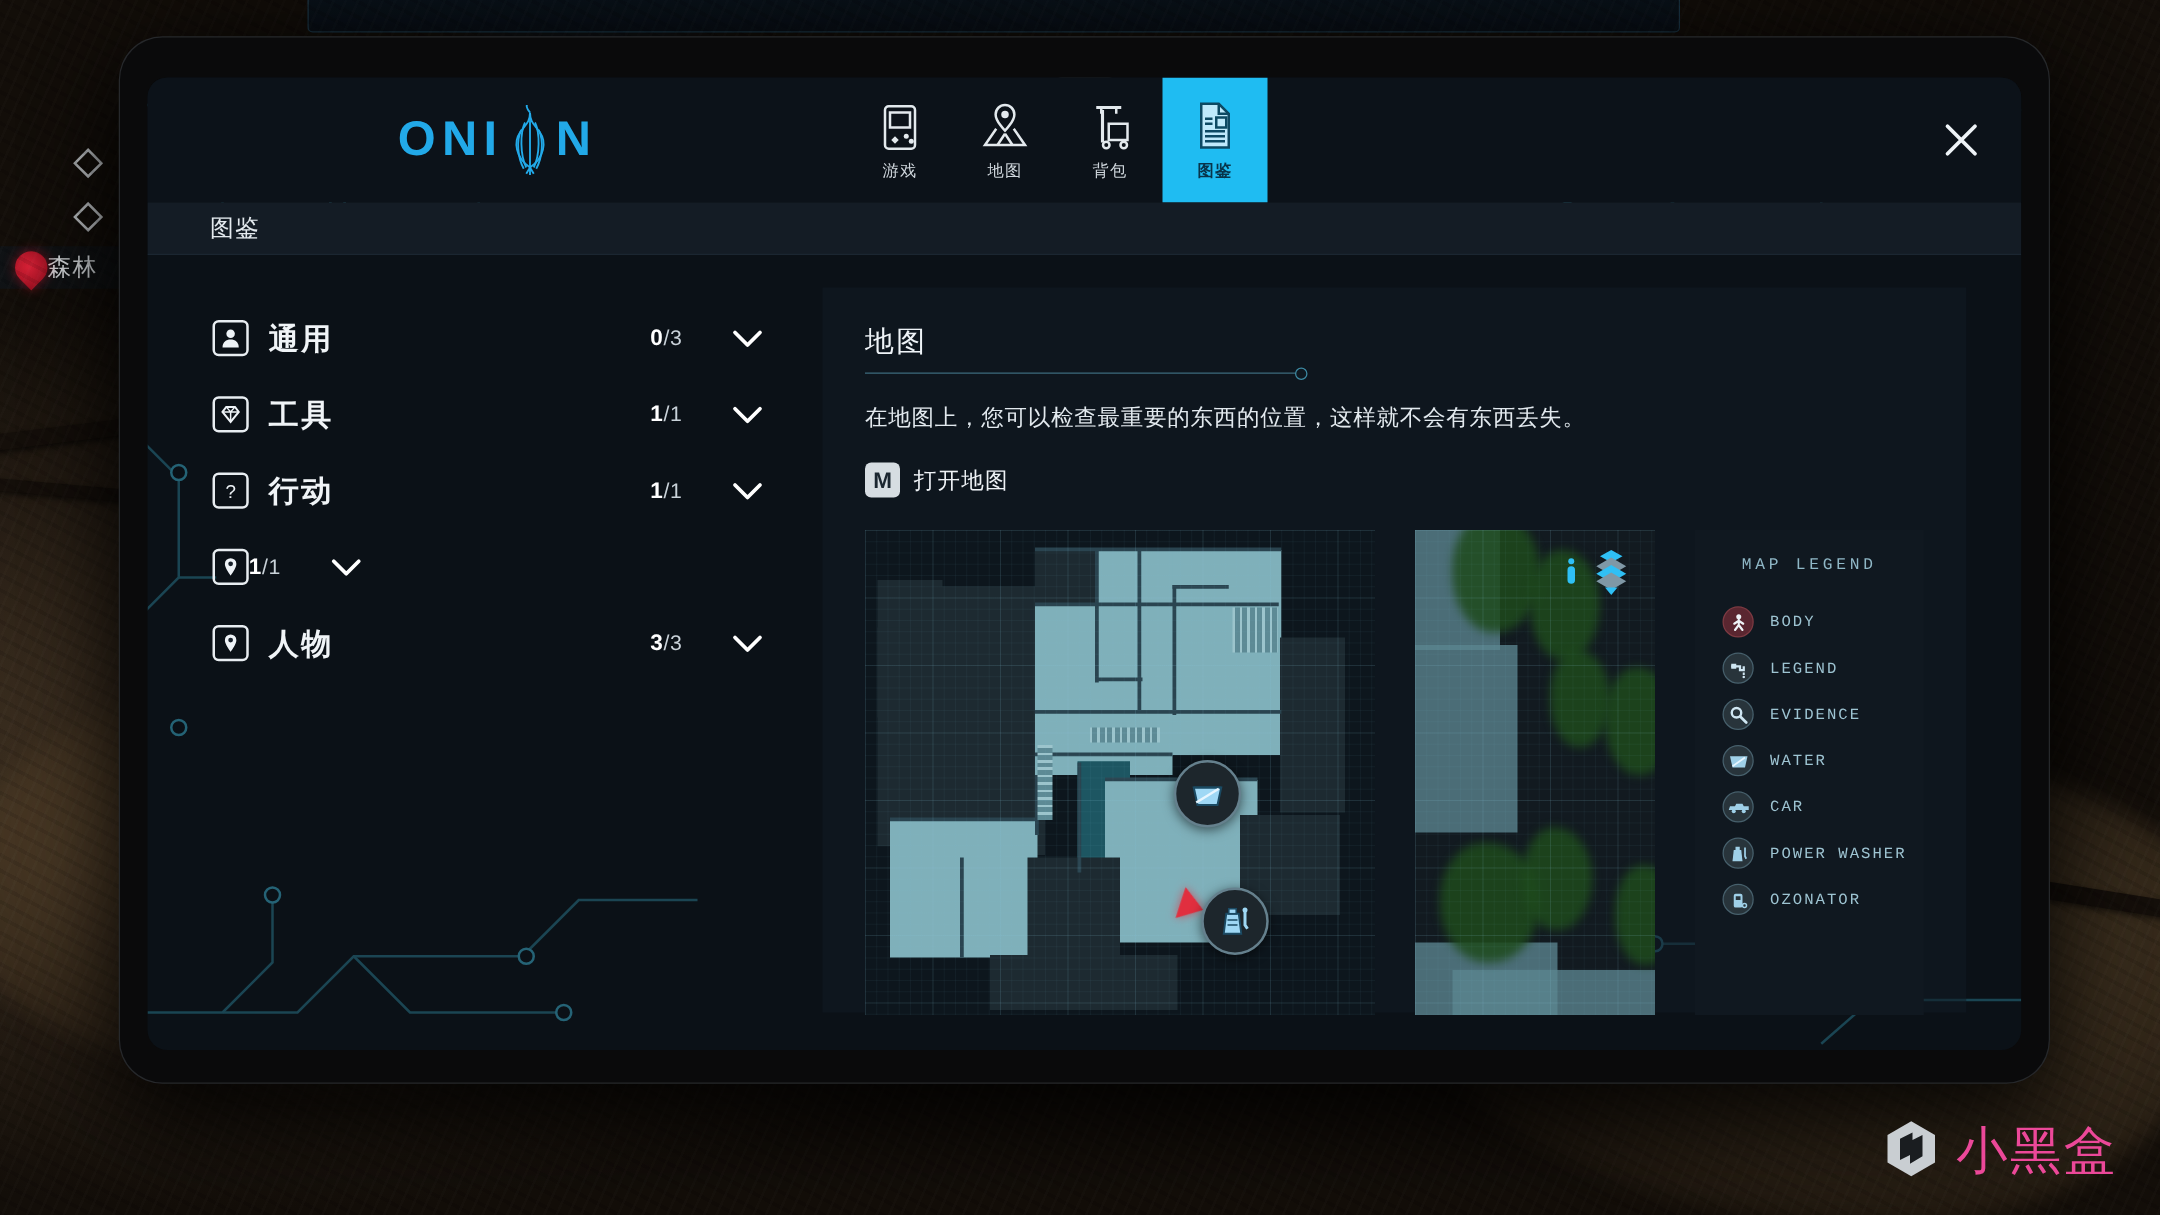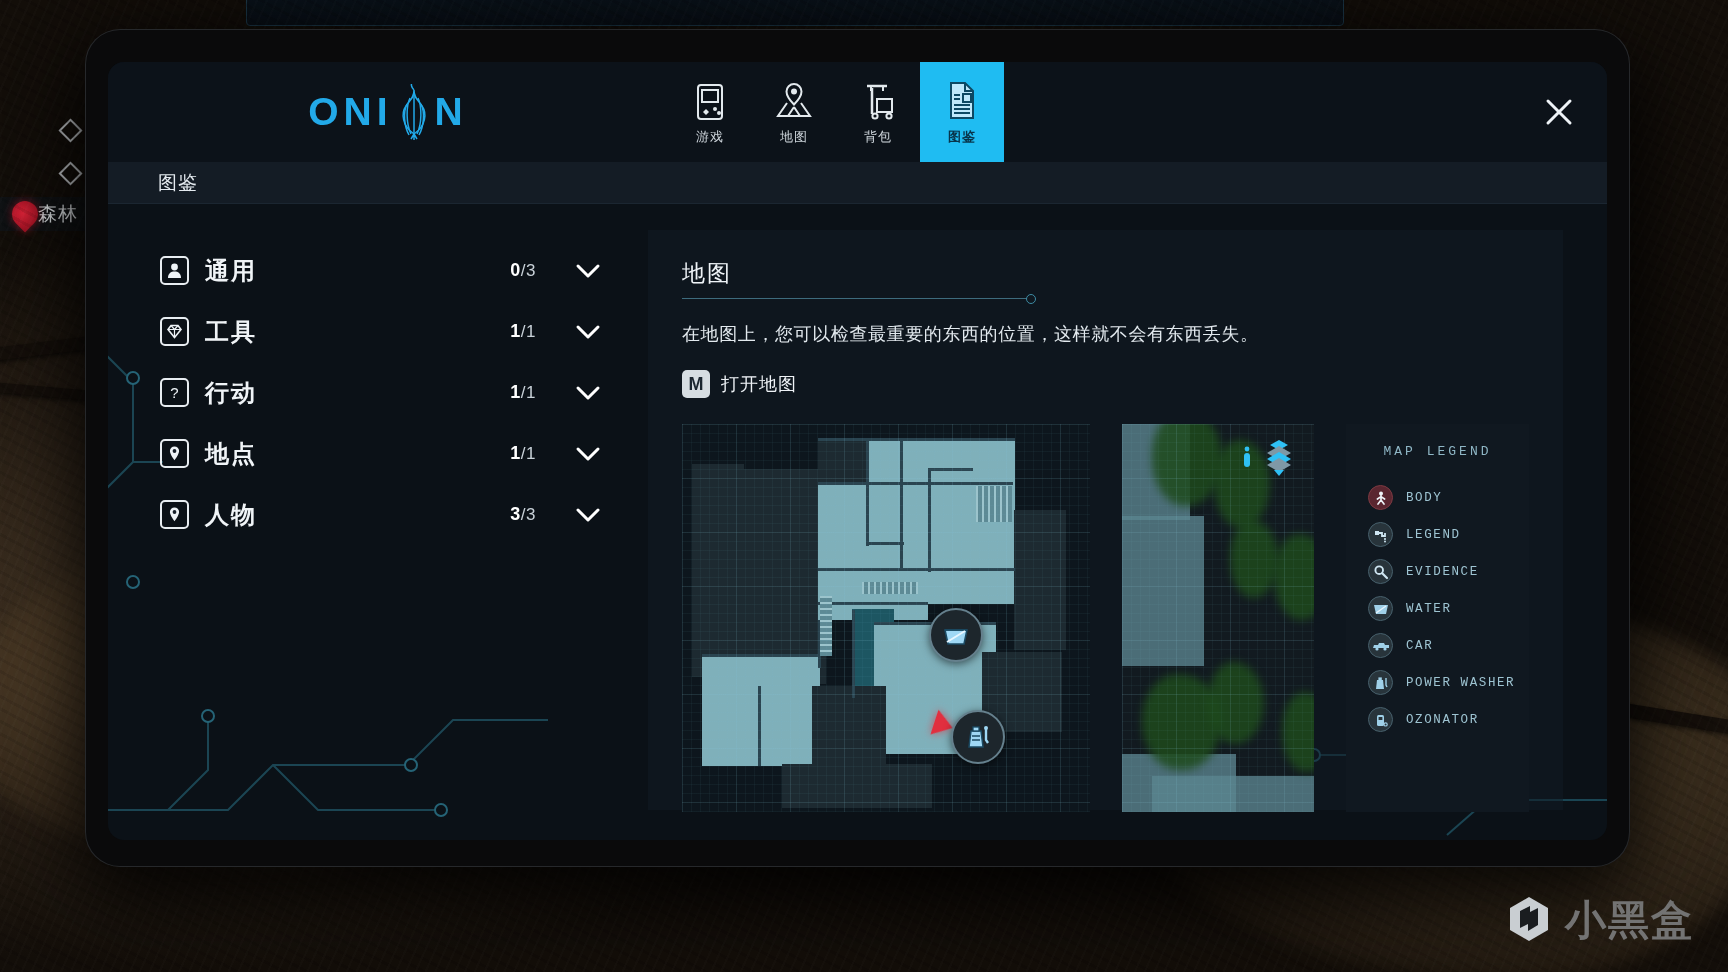--- a/index.html
+++ b/index.html
@@ -66,21 +66,21 @@
 
   
   #bg-panel {
     position: absolute; left: 246px; top: -70px; width: 1098px; height: 96px;
     background: linear-gradient(180deg, #0d1a24, #0a1119);
     border: 1px solid #1d3b4e; border-radius: 4px;
   }
 
   
   #tablet {
-    position: absolute; left: 86px; top: 30px;
+    position: absolute; left: 96px; top: 30px;
     width: 1543px; height: 836px;
     background: #0a0a0b;
     border-radius: 34px;
     box-shadow:
       0 0 0 1px #26282b,
       0 28px 70px rgba(0,0,0,.8),
       0 0 130px rgba(0,0,0,.55);
     padding: 32px 22px 26px 22px;
   }
   #camera-slider {
@@ -282,21 +282,21 @@
     font-family: "Liberation Mono", monospace;
   }
 
   
   #watermark {
     position: absolute; right: 34px; bottom: 24px;
     display: flex; align-items: center; gap: 13px;
     z-index: 20;
   }
   #wm-text {
-    color: #737373; font-size: 41px; font-weight: 700; letter-spacing: 2px;
+    color: #ec4899; font-size: 41px; font-weight: 400; letter-spacing: 2px;
   }
 </style>
 </head>
 <body>
 
 <div id="scene">
   <div class="scene-blob" id="sb1"></div>
   <div class="scene-blob" id="sb2"></div>
   <div class="scene-blob" id="sb3"></div>
   <div class="branch" style="left:-10px;top:330px;width:300px;height:13px;transform:rotate(-7deg);"></div>
@@ -528,21 +528,20 @@
           </svg>
         </div>
 
         <div class="cat-row">
           <div class="cat-icon">
             <svg width="19" height="19" viewBox="0 0 19 19">
               <path d="M9.5 2.5 a4.6 4.6 0 0 1 4.6 4.6 c0 3.4-4.6 9.2-4.6 9.2 s-4.6-5.8-4.6-9.2 A4.6 4.6 0 0 1 9.5 2.5z" fill="#eef3f7"></path>
               <circle cx="9.5" cy="7" r="1.9" fill="#17202a"></circle>
             </svg>
           </div>
-          <div class="cat-label">地点</div>
           <div class="cat-count">
             <b>1</b><span>/1</span>
           </div>
           <svg class="chevron" width="28" height="18" viewBox="0 0 28 18">
             <path d="M4 4 L14 14 L24 4" fill="none" stroke="#ffffff" stroke-width="3" stroke-linecap="round" stroke-linejoin="round"></path>
           </svg>
         </div>
 
         <div class="cat-row">
           <div class="cat-icon">

